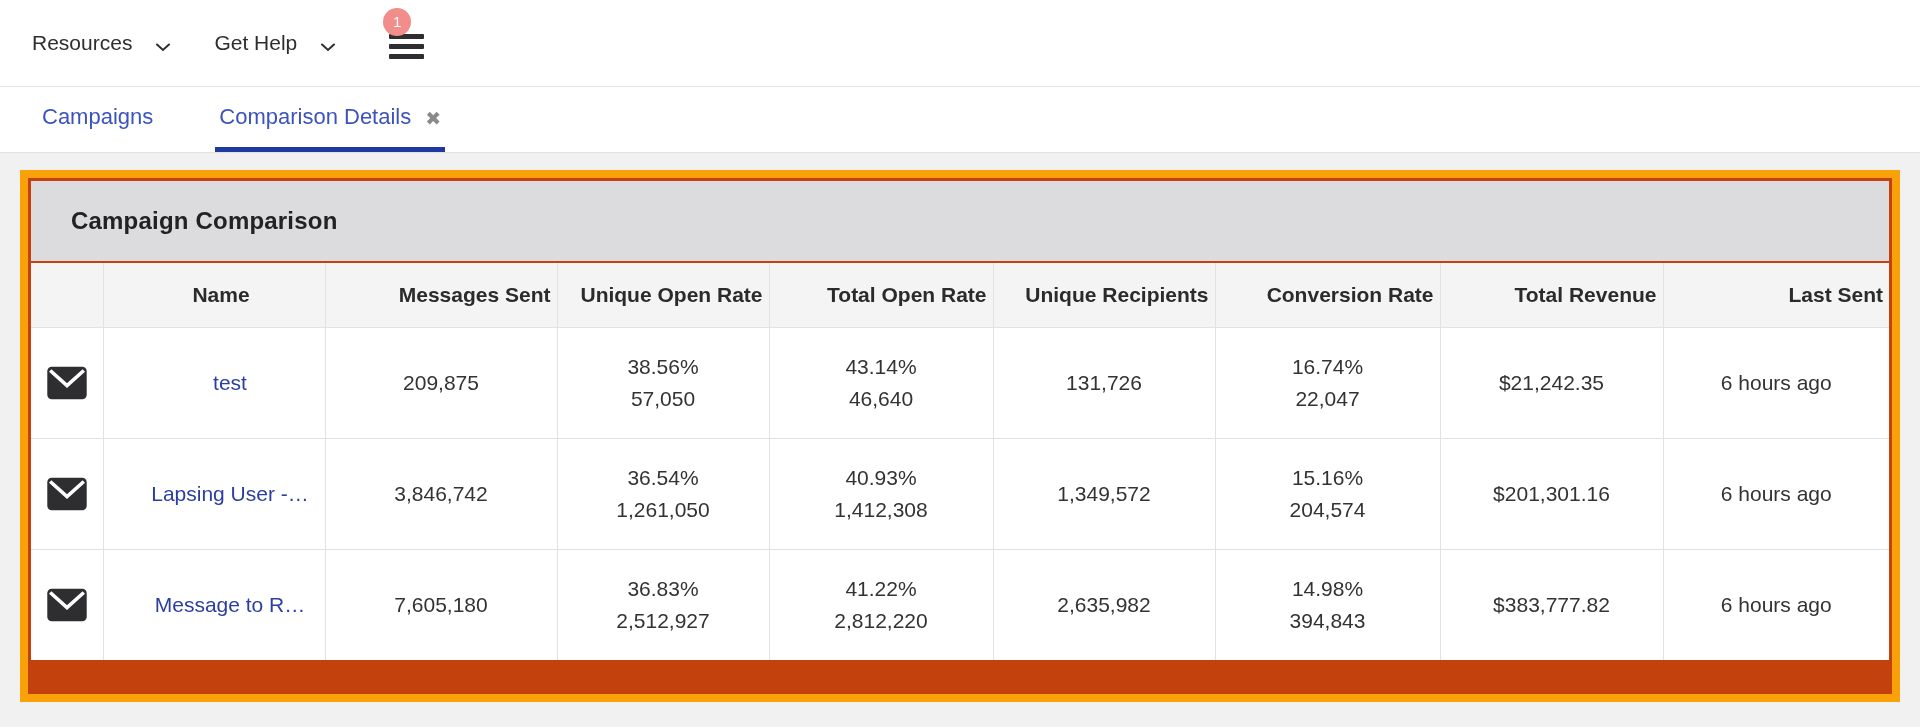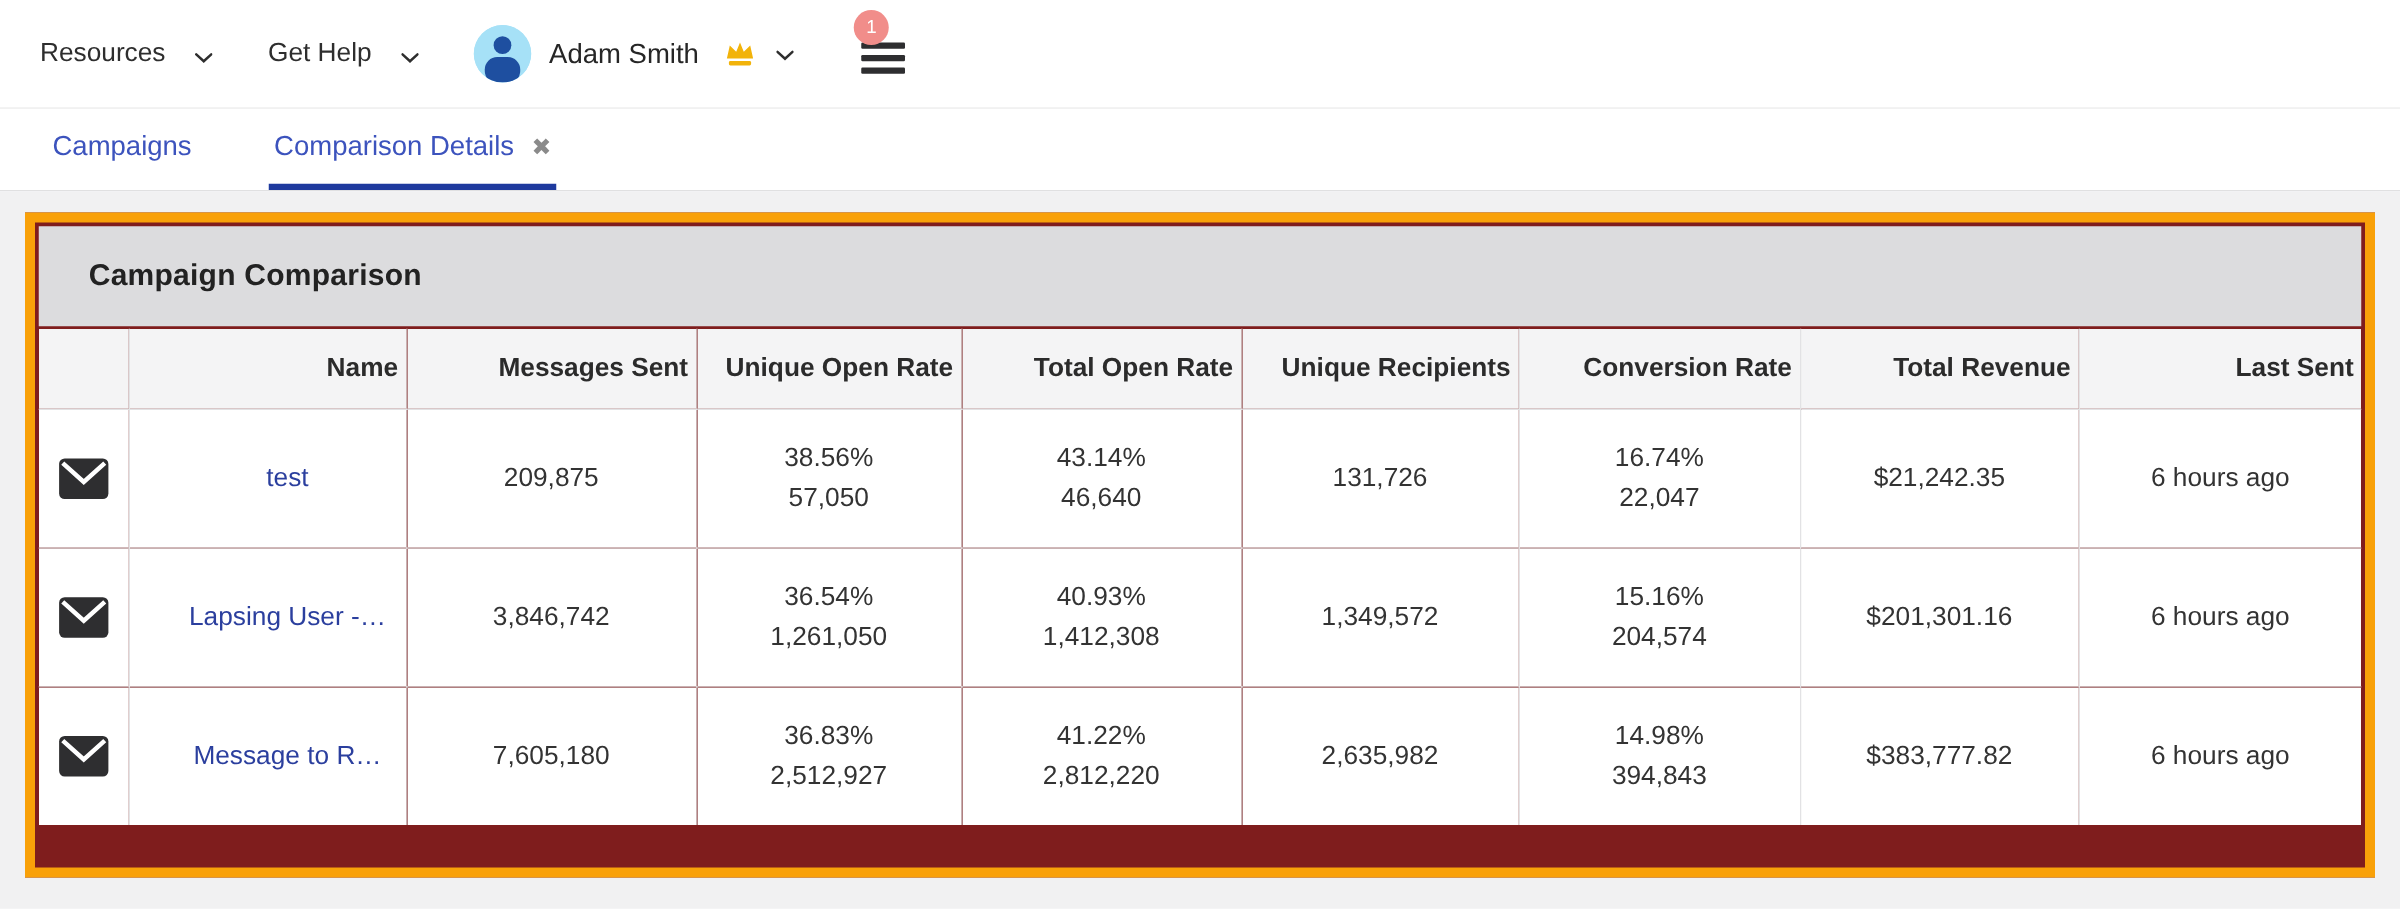--- a/index.html
+++ b/index.html
@@ -68,21 +68,21 @@
 
   
   .content {
     height: 574px;
     background: #f1f1f2;
     padding: 17px 20px 25px 20px;
   }
   .panel {
     height: 100%;
     border: 8px solid #f9a109;
-    background: #7f1d1d;
+    background: #c2410c;
     padding: 3px;
   }
   .panel-title-band {
     height: 80px;
     background: #dcdcde;
     display: flex; align-items: center;
     padding-left: 40px;
     margin-bottom: 2px;
   }
   .panel-title { font-size: 24px; font-weight: 700; color: #222; letter-spacing: .2px; }
@@ -94,21 +94,21 @@
   }
   table.cmp th:last-child, table.cmp td:last-child { border-right: none; }
   table.cmp thead th {
     height: 64px;
     background: #f4f4f5;
     font-size: 21px; font-weight: 700; color: #2b2b2b;
     text-align: right;
     border-bottom: 1px solid #e2e2e4;
     padding: 0 6px;
   }
-  table.cmp thead th.name-col { text-align: right; padding-left: 20px; }
+  table.cmp thead th.name-col { text-align: center; padding-left: 20px; }
   table.cmp tbody td {
     height: 111px;
     background: #ffffff;
     font-size: 21px; color: #333;
     text-align: center;
     border-bottom: 1px solid #e2e2e4;
     vertical-align: middle;
   }
   table.cmp tbody tr:last-child td { border-bottom: none; }
   td.icon-cell { text-align: center; }
@@ -135,41 +135,20 @@
 
     <div class="topnav-item">
       <span>Get Help</span>
       <span class="chev">
         <svg width="14" height="9" viewBox="0 0 14 9">
             <polyline points="1,1.5 7,7 13,1.5" fill="none" stroke="#2e2e2e" stroke-width="2" stroke-linecap="round"></polyline>
           </svg>
       </span>
     </div>
 
-    <div class="userchip">
-      <span class="avatar">
-        <svg width="46" height="46" viewBox="0 0 24 24">
-          <circle cx="12" cy="12" r="12" fill="#a6e1f7"></circle>
-          <circle cx="12" cy="8.4" r="3.7" fill="#1e4fa0"></circle>
-          <rect x="4.6" y="13.4" width="14.8" height="11" rx="5.2" fill="#1e4fa0"></rect>
-        </svg>
-      </span>
-      <span class="username">Adam Smith</span>
-      <span class="crown">
-        <svg width="30" height="28" viewBox="0 0 24 24">
-          <path d="M3 15.2 L5 6.4 L9.4 10.6 L12 4.2 L14.6 10.6 L19 6.4 L21 15.2 Z" fill="#f2b30a"></path>
-          <rect x="4.4" y="17" width="15.2" height="3.1" rx="1" fill="#f2b30a"></rect>
-        </svg>
-      </span>
-      <span class="chev">
-        <svg width="14" height="9" viewBox="0 0 14 9">
-            <polyline points="1,1.5 7,7 13,1.5" fill="none" stroke="#2e2e2e" stroke-width="2" stroke-linecap="round"></polyline>
-          </svg>
-      </span>
-    </div>
 
     <div class="menuwrap">
       <div class="badge">1</div>
       <div class="hamburger">
         <div class="bar"></div>
           <div class="bar"></div>
           <div class="bar"></div>
       </div>
     </div>
   </div>

